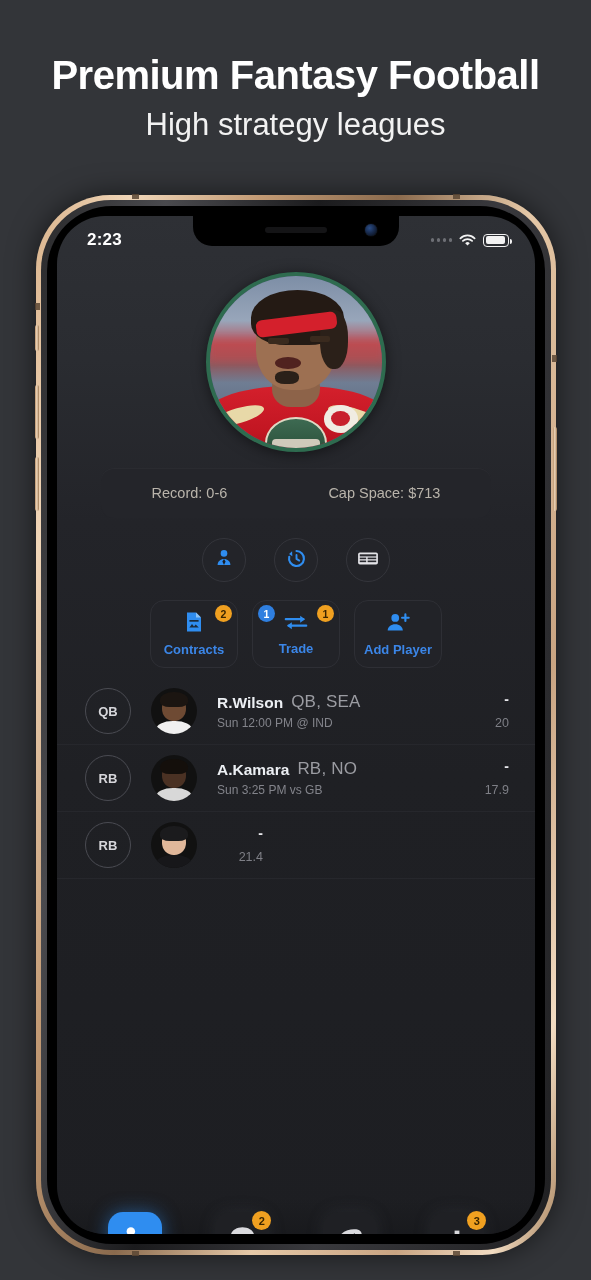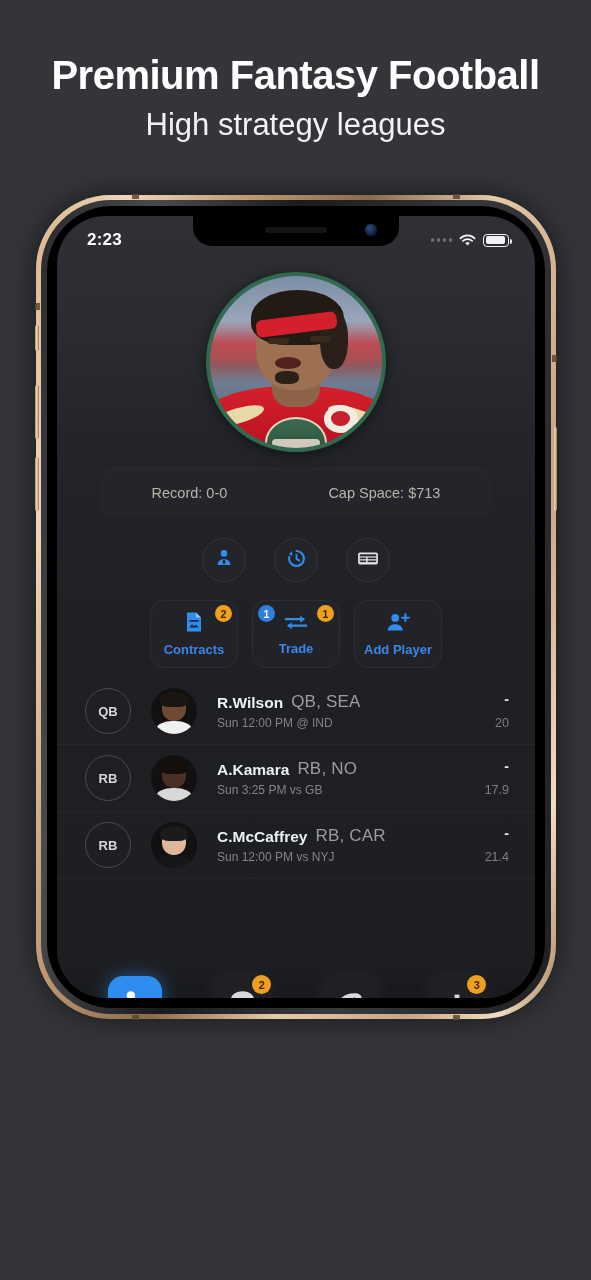--- a/index.html
+++ b/index.html
@@ -18,21 +18,21 @@
     letter-spacing:-0.5px; line-height:1.15;
   }
   .promo-sub {
     font-size:31px; font-weight:400; color:#f2f2f2;
     margin-top:8px; line-height:1.2;
   }
 
   
   .phone-wrap {
     position:absolute; left:36px; top:195px;
-    width:520px; height:824px;
+    width:520px; height:1060px;
   }
   .phone-outer {
     position:absolute; inset:0;
     border-radius:74px;
     background:linear-gradient(105deg,#d9b38c 0%,#f0d6b8 12%,#c29a74 28%,#8a6a4d 45%,#e6c9a8 62%,#c9a482 80%,#f2dcc2 92%,#a8845f 100%);
     box-shadow:0 0 28px rgba(0,0,0,.55);
   }
   .phone-mid {
     position:absolute; inset:5px;
     border-radius:70px;
@@ -327,21 +327,21 @@
           <div class="av-brow2"></div>
           <div class="av-mouth"></div>
           <div class="av-beard"></div>
           <div class="av-helmet"></div>
           <div class="av-facemask"></div>
         </div>
       </div>
 
 
       <div class="infobar">
-        <span>Record: 0-0</span>
+        <span>Record: 0-6</span>
         <span>Cap Space: $713</span>
       </div>
 
       <div class="circle-row">
         <div class="circ-btn">
           <span>
             <svg width="20" height="20" viewBox="0 0 20 20">
               <circle cx="10" cy="5.4" r="3.3" fill="#2f8df0"></circle>
               <path d="M3.6 17c0-3.6 2.9-6 6.4-6s6.4 2.4 6.4 6z" fill="#2f8df0"></path>
               <path d="M10 11l1.6 2.4-1.6 3.6-1.6-3.6z" fill="#1b1d22"></path>
@@ -455,27 +455,20 @@
           </div>
         </div>
 
         <div class="player-row">
           <div class="pos-circle">RB</div>
           <div class="p-photo">
             <div class="ph-body" style="background:#17171a"></div>
             <div class="ph-head" style="background:#e0b79a"></div>
             <div class="ph-hair" style="background:#1b1b1d"></div>
           </div>
-          <div class="p-info">
-            <div class="p-line1">
-              <span class="p-name">C.McCaffrey</span>
-              <span class="p-meta">RB, CAR</span>
-            </div>
-            <div class="p-game">Sun 12:00 PM vs NYJ</div>
-          </div>
           <div class="p-scores">
             <div class="p-score">-</div>
             <div class="p-proj">21.4</div>
           </div>
         </div>
 
       </div>
 
       <div class="tabbar">
 

